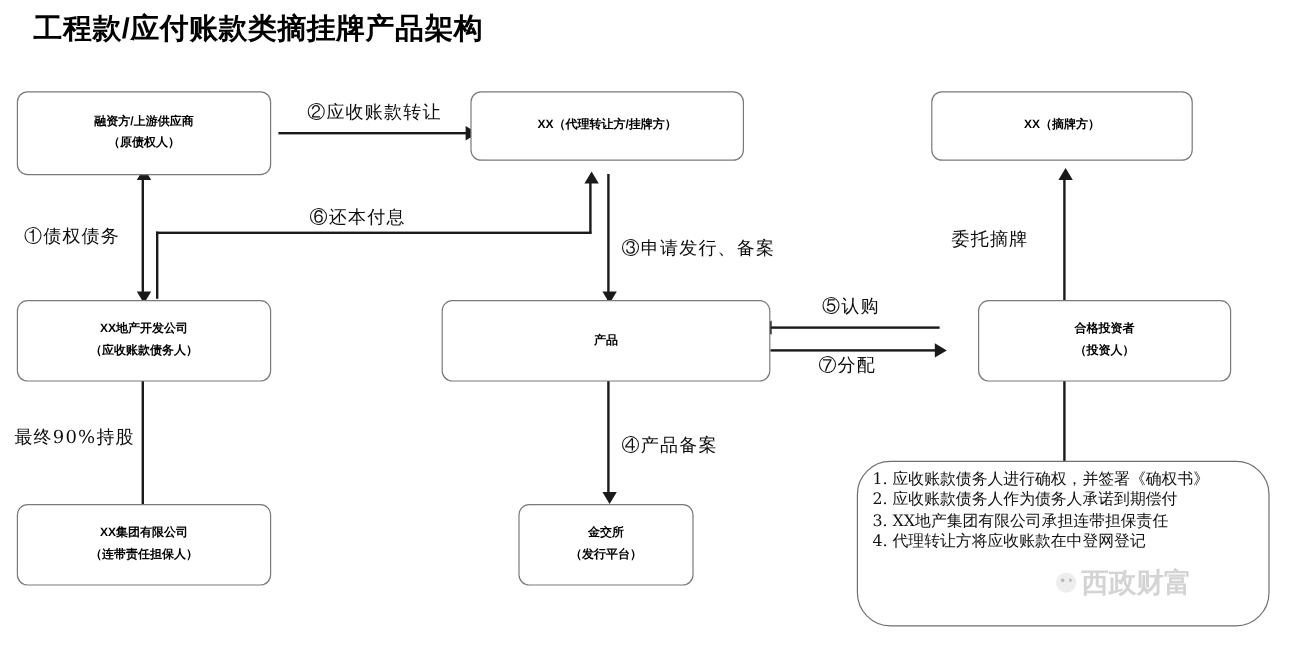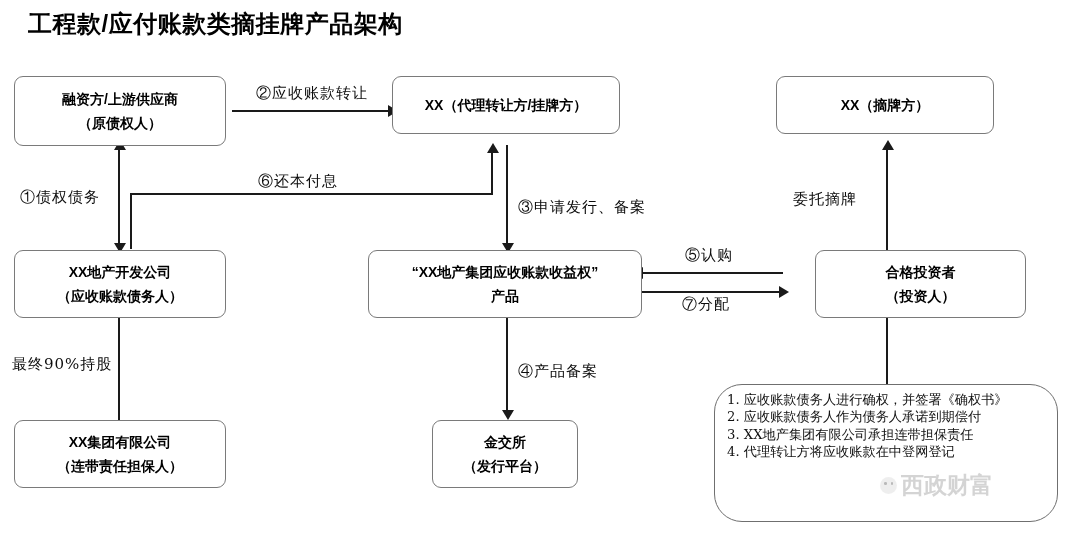--- a/index.html
+++ b/index.html
@@ -30,21 +30,21 @@
     box-sizing: border-box;
     border: 1.6px solid #7a7a7a;
     border-radius: 9px;
     background: #ffffff;
     display: flex;
     flex-direction: column;
     align-items: center;
     justify-content: center;
     text-align: center;
     font-weight: bold;
-    font-size: 14px;
+    font-size: 10px;
     color: #000000;
     line-height: 1.45;
     z-index: 3;
   }
   .node .l2 { margin-top: 3px; }
   .notes {
     position: absolute;
     box-sizing: border-box;
     border: 1.6px solid #6f6f6f;
     border-radius: 14px;
@@ -183,21 +183,20 @@
   <div class="node" style="left:776px; top:76px; width:218px; height:58px;">
     <div>XX（摘牌方）</div>
   </div>
 
   <div class="node" style="left:14px; top:250px; width:212px; height:68px;">
     <div>XX地产开发公司</div>
     <div class="l2">（应收账款债务人）</div>
   </div>
 
   <div class="node" style="left:368px; top:250px; width:274px; height:68px;">
-    <div>“XX地产集团应收账款收益权”</div>
     <div class="l2">产品</div>
   </div>
 
   <div class="node" style="left:783px; top:250px; width:211px; height:68px;margin-left:32px;">
     <div>合格投资者</div>
     <div class="l2">（投资人）</div>
   </div>
 
   <div class="node" style="left:14px; top:420px; width:212px; height:68px;">
     <div>XX集团有限公司</div>

